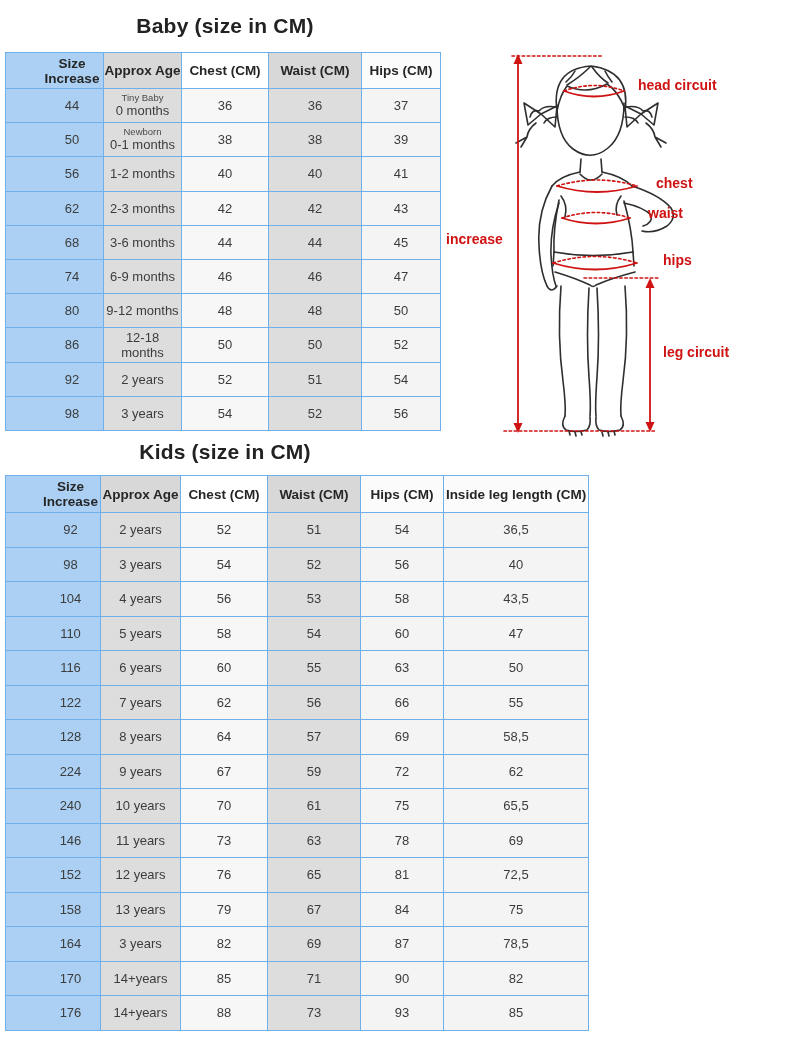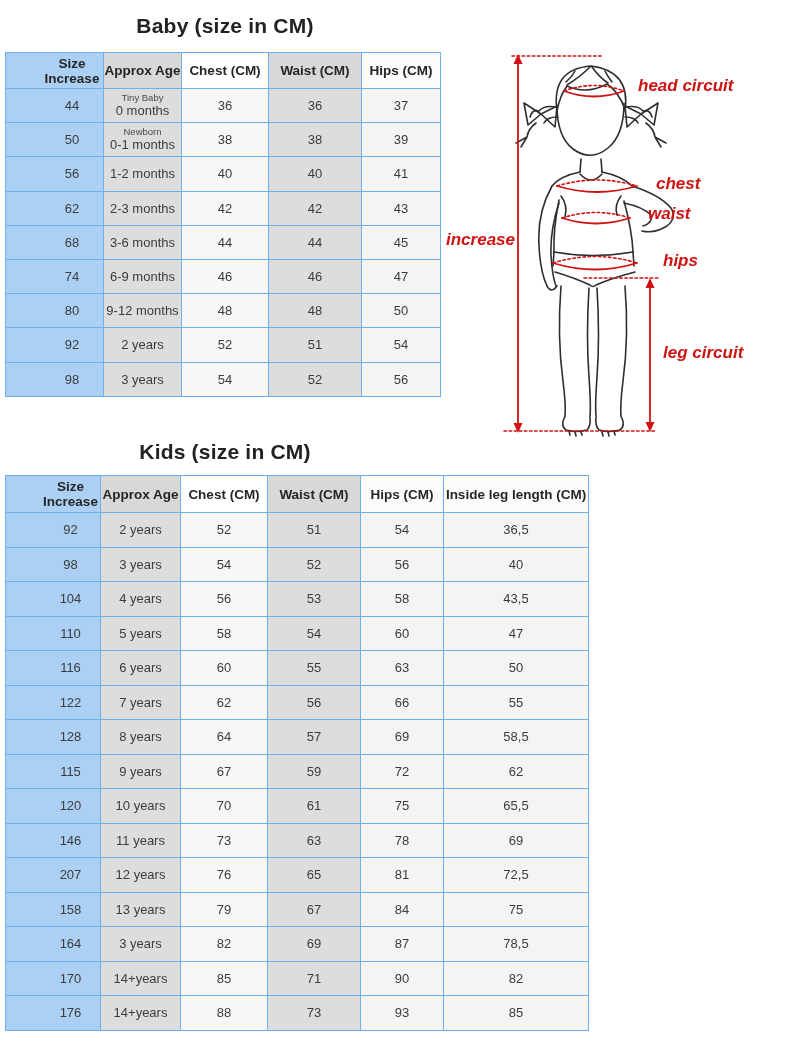--- a/index.html
+++ b/index.html
@@ -49,22 +49,22 @@
   th.col-light{background:#fbfbfb;} td.col-light{background:#f4f4f4;}
 
   .age-note{display:block;font-size:9.5px;line-height:10px;color:#4a4a4a;}
   .age-main{display:block;font-size:13px;line-height:15px;}
 
   .figure{
     position:absolute;left:440px;top:45px;width:354px;height:400px;
   }
   .figure svg{position:absolute;left:0;top:0;}
   .fig-label{
-    position:absolute;color:var(--red);font-weight:700;font-size:17px;
-    white-space:nowrap;line-height:15px;font-style:italic;
+    position:absolute;color:var(--red);font-weight:700;font-size:14px;
+    white-space:nowrap;line-height:15px;
   }
   #lbl-increase{left:6px;top:187px;}
   #lbl-head{left:198px;top:33px;}
   #lbl-chest{left:216px;top:131px;}
   #lbl-waist{left:208px;top:161px;}
   #lbl-hips{left:203px;top:208px;padding-left:20px;}
   #lbl-leg{left:223px;top:300px;}
 </style>
 </head>
 <body>
@@ -138,20 +138,27 @@
           <td class="col-white">46</td>
           <td class="col-gray">46</td>
           <td class="col-light">47</td>
         </tr>
         <tr>
           <td class="col-blue">80</td>
           <td class="col-gray">9-12 months</td>
           <td class="col-white">48</td>
           <td class="col-gray">48</td>
           <td class="col-light">50</td>
+        </tr>
+        <tr>
+          <td class="col-blue">86</td>
+          <td class="col-gray">12-18 months</td>
+          <td class="col-white">50</td>
+          <td class="col-gray">50</td>
+          <td class="col-light">52</td>
         </tr>
         <tr>
           <td class="col-blue">92</td>
           <td class="col-gray">2 years</td>
           <td class="col-white">52</td>
           <td class="col-gray">51</td>
           <td class="col-light">54</td>
         </tr>
         <tr>
           <td class="col-blue">98</td>
@@ -322,45 +329,45 @@
         </tr>
         <tr>
           <td class="col-blue">128</td>
           <td class="col-gray">8 years</td>
           <td class="col-white">64</td>
           <td class="col-gray">57</td>
           <td class="col-light">69</td>
           <td class="col-light">58,5</td>
         </tr>
         <tr>
-          <td class="col-blue">115</td>
+          <td class="col-blue">224</td>
           <td class="col-gray">9 years</td>
           <td class="col-white">67</td>
           <td class="col-gray">59</td>
           <td class="col-light">72</td>
           <td class="col-light">62</td>
         </tr>
         <tr>
-          <td class="col-blue">120</td>
+          <td class="col-blue">240</td>
           <td class="col-gray">10 years</td>
           <td class="col-white">70</td>
           <td class="col-gray">61</td>
           <td class="col-light">75</td>
           <td class="col-light">65,5</td>
         </tr>
         <tr>
           <td class="col-blue">146</td>
           <td class="col-gray">11 years</td>
           <td class="col-white">73</td>
           <td class="col-gray">63</td>
           <td class="col-light">78</td>
           <td class="col-light">69</td>
         </tr>
         <tr>
-          <td class="col-blue">207</td>
+          <td class="col-blue">152</td>
           <td class="col-gray">12 years</td>
           <td class="col-white">76</td>
           <td class="col-gray">65</td>
           <td class="col-light">81</td>
           <td class="col-light">72,5</td>
         </tr>
         <tr>
           <td class="col-blue">158</td>
           <td class="col-gray">13 years</td>
           <td class="col-white">79</td>

